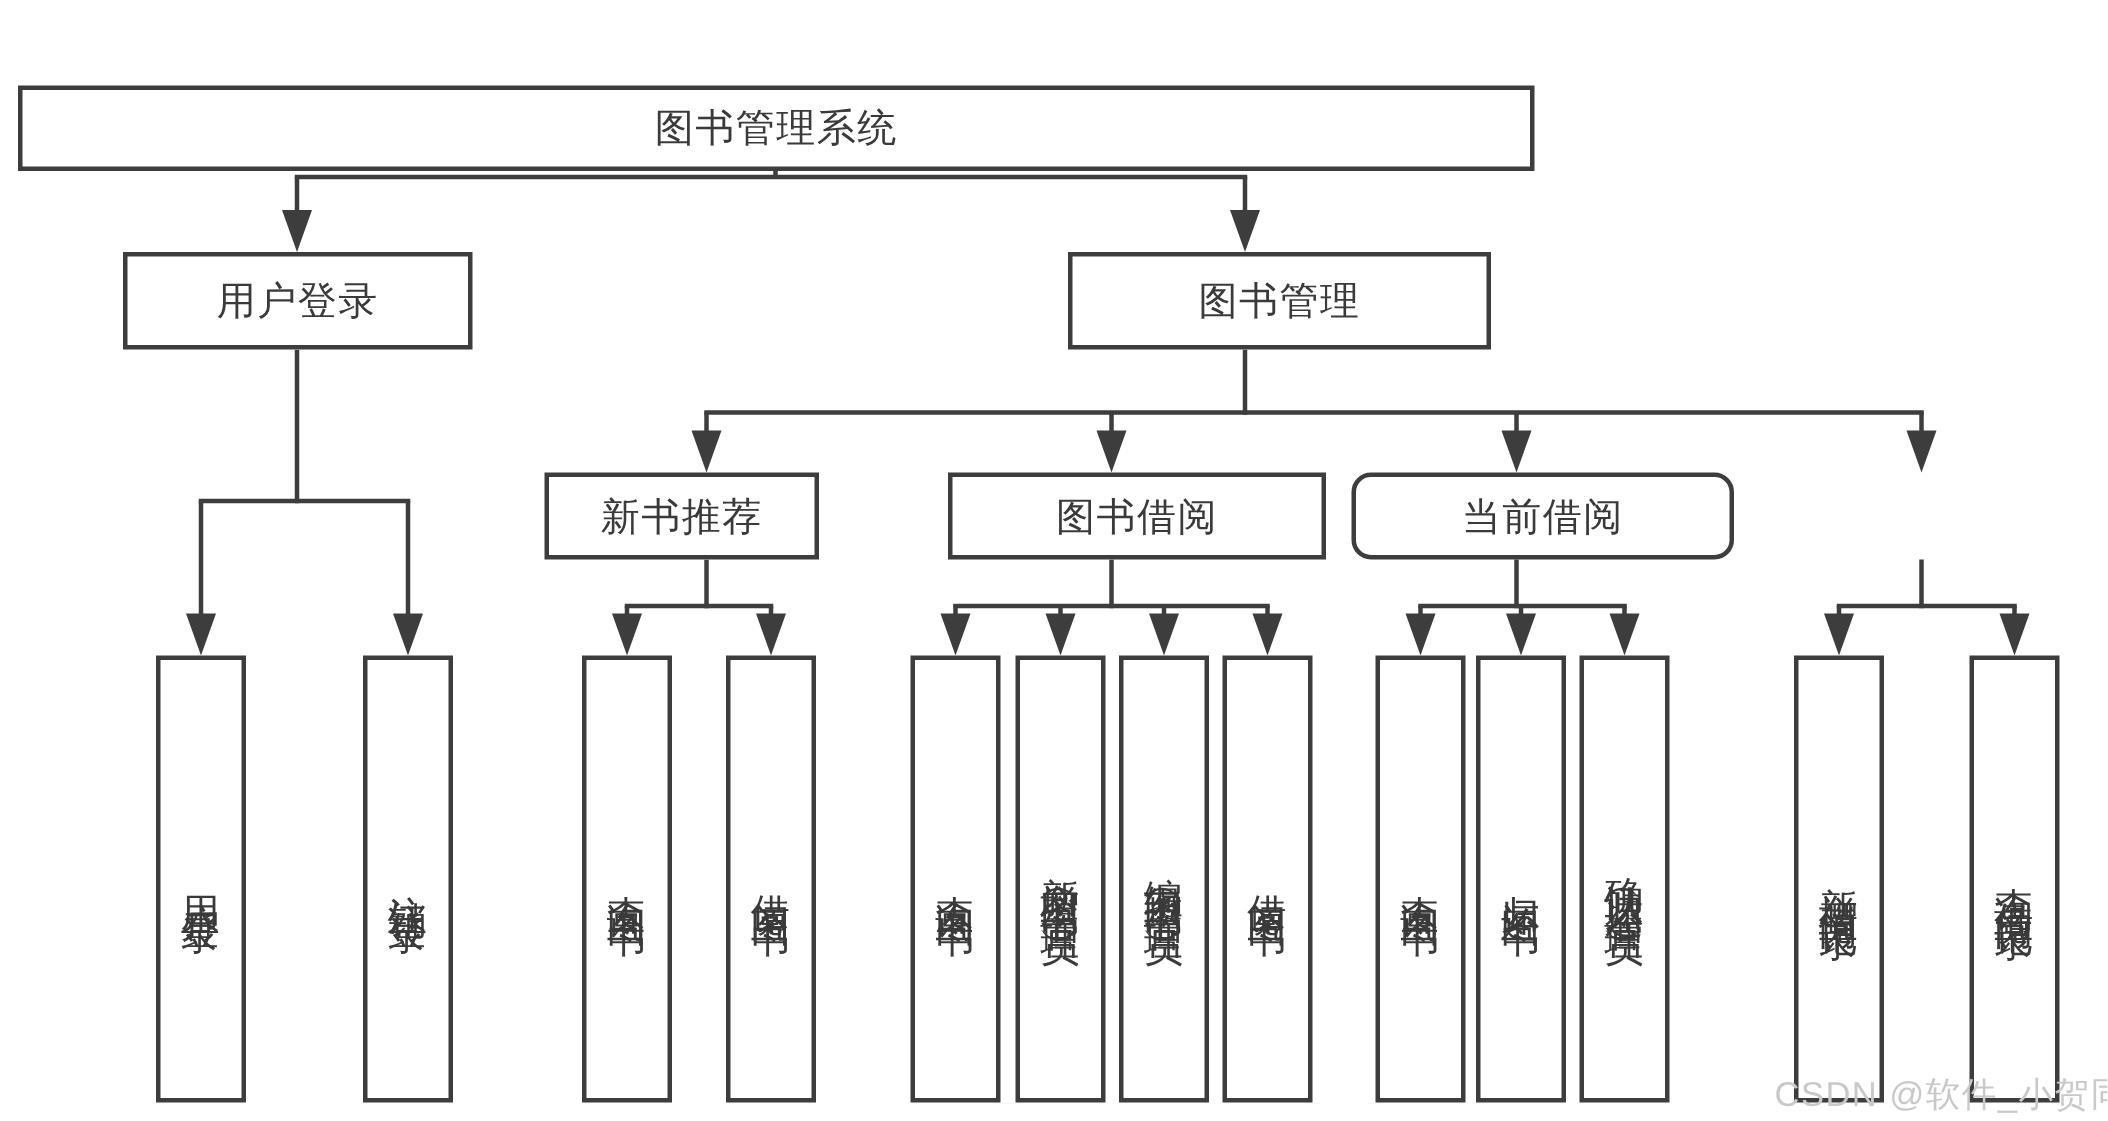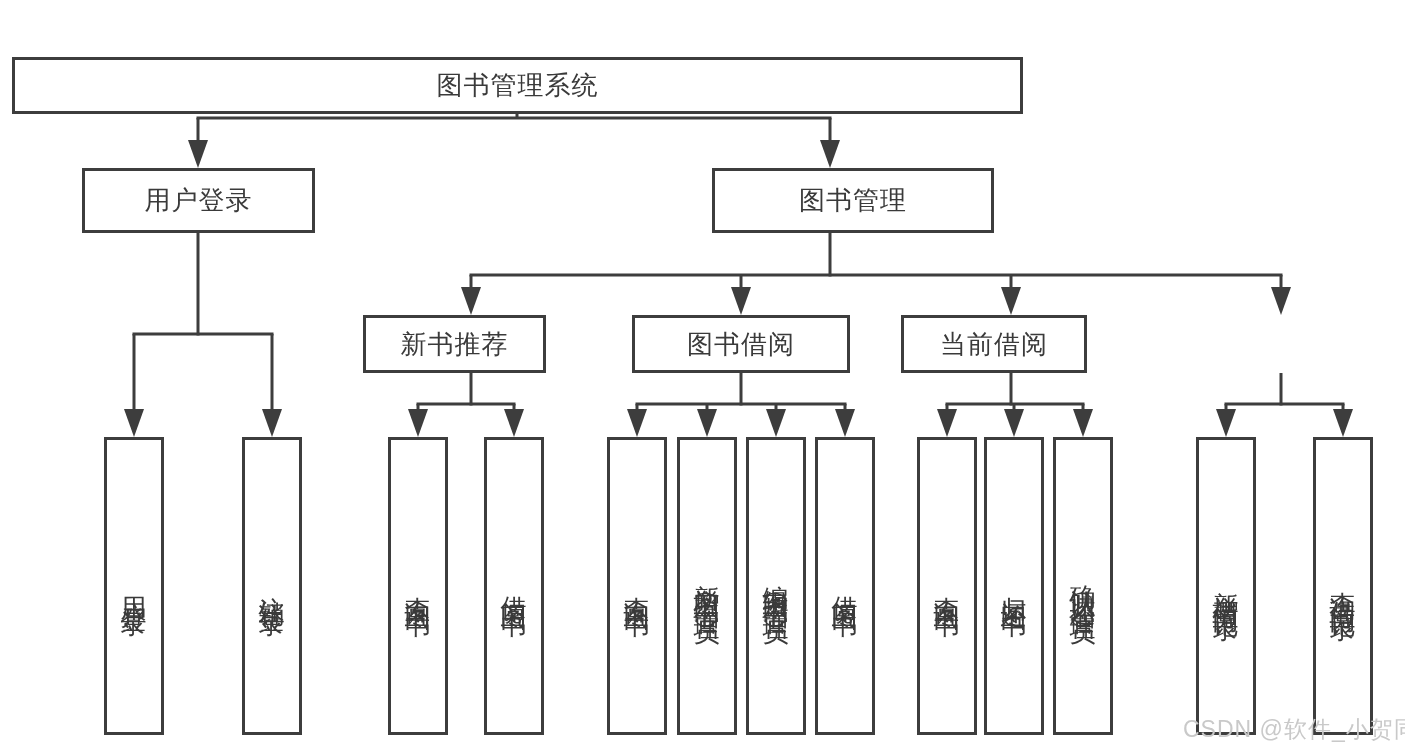--- a/index.html
+++ b/index.html
@@ -16,22 +16,22 @@
   .hbox{font-size:26px;letter-spacing:1px;white-space:nowrap;}
   .vbox span{
     writing-mode:vertical-rl;text-orientation:mixed;
     font-size:26px;letter-spacing:5px;line-height:1;white-space:nowrap;
   }
   .root{left:12px;top:13px;width:1011px;height:57px;margin-top:44px;}
   .lvl2a{left:82px;top:168px;width:233px;height:65px;}
   .lvl2b{left:712px;top:168px;width:282px;height:65px;text-align:center;}
   .lvl3{top:315px;height:58px;}
   .l3a{left:363px;width:183px;}
-  .l3b{left:632px;width:218px;}
-  .l3c{left:901px;width:186px;}
+  .l3b{left:632px;width:252px;}
+  .l3c{left:901px;width:255px;border-radius:13px;}
   .l3d{left:1171px;width:220px;}
   .leaf{top:437px;height:298px;width:60px;}
   .watermark{
     position:absolute;left:1183px;top:714px;z-index:5;
     font-size:23px;letter-spacing:1px;color:#c9c9c9;white-space:nowrap;
   }
 </style>
 </head>
 <body>
 

